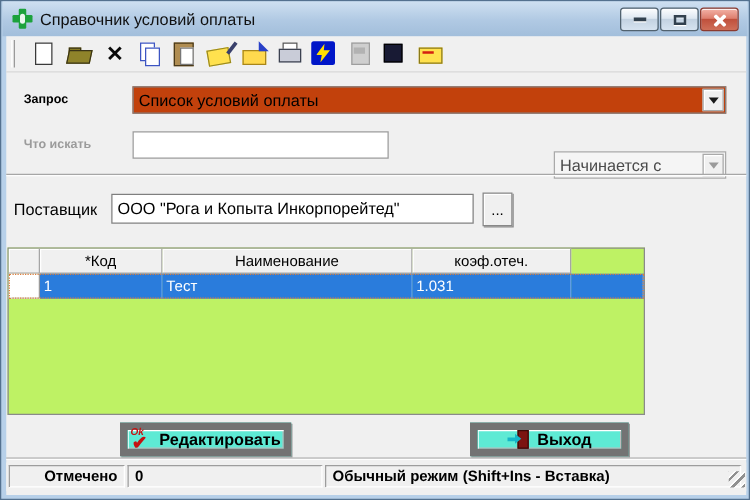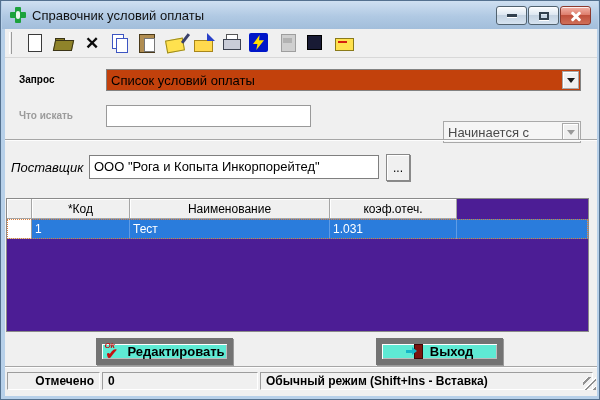--- a/index.html
+++ b/index.html
@@ -106,22 +106,22 @@
   .tbox { position:absolute; background:#fff; border:1px solid #999; height:22px; }
   .edit { position:absolute; background:#fff; border:1px solid #7f7f7f; font-size:13px;
           padding:3px 4px; color:#000; white-space:nowrap; overflow:hidden; }
   .browse { position:absolute; background:#f0f0f0; border:1px solid #888;
             box-shadow:inset 1px 1px 0 #fff, 1px 1px 0 #8a8a8a;
             display:flex; align-items:center; justify-content:center; font-size:12px; }
   .groove { position:absolute; left:0; right:0; height:2px;
             border-top:1px solid #a6a6a6; border-bottom:1px solid #fdfdfd; }
 
   
-  .grid { position:absolute; left:1px; top:169px; width:583px; height:134px;
-          background:#4c1d95; border:1px solid #8a8a8a; }
+  .grid { position:absolute; left:1px; top:169px; width:510px; height:134px;
+          background:#bef264; border:1px solid #8a8a8a; }
   .grow { display:flex; height:20px; }
   .ghead .gcell { background:#f0f0f0; border-right:1px solid #a5a5a5; border-bottom:1px solid #a5a5a5;
           box-shadow:inset 1px 1px 0 #fff; display:flex; align-items:center; justify-content:center;
           font-size:12px; color:#000; }
   .gcell { overflow:hidden; white-space:nowrap; }
   .c0 { width:25px; } .c1 { width:98px; } .c2 { width:200px; } .c3 { width:127px; } .c4 { flex:1; }
   .gdata { outline:1px dotted #dd7f3c; outline-offset:-1px; }
   .gdata .gcell { background:#2a7cdc; color:#fff; font-size:12px; padding:3px 0 0 3px;
                   border-right:1px solid #5f9ce6; }
   .gdata .c0 { background:#fff; border-right:1px solid #9a9a9a; border-bottom:1px solid #c9c9c9; }
@@ -218,21 +218,21 @@
     </div>
     <div class="combo disabled" style="left:438px; top:76px; width:138px;">
       <span class="val">Начинается с</span>
       <span class="drop">
           <span class="tri"></span>
         </span>
     </div>
 
     <div class="groove" style="top:110px;"></div>
 
-    <span class="lbl" style="left:6px; top:131px; font-size:13px;font-style:italic;">Поставщик</span>
+    <span class="lbl" style="left:6px; top:131px; font-size:13px;">Поставщик</span>
     <div class="edit" style="left:84px; top:126px; width:290px; height:24px;">ООО "Рога и Копыта Инкорпорейтед"</div>
     <div class="browse" style="left:381px; top:125px; width:24px; height:27px;">...</div>
 
     <div class="grid">
       <div class="grow ghead">
         <div class="gcell c0"></div>
         <div class="gcell c1">*Код</div>
         <div class="gcell c2">Наименование</div>
         <div class="gcell c3">коэф.отеч.</div>
       </div>

